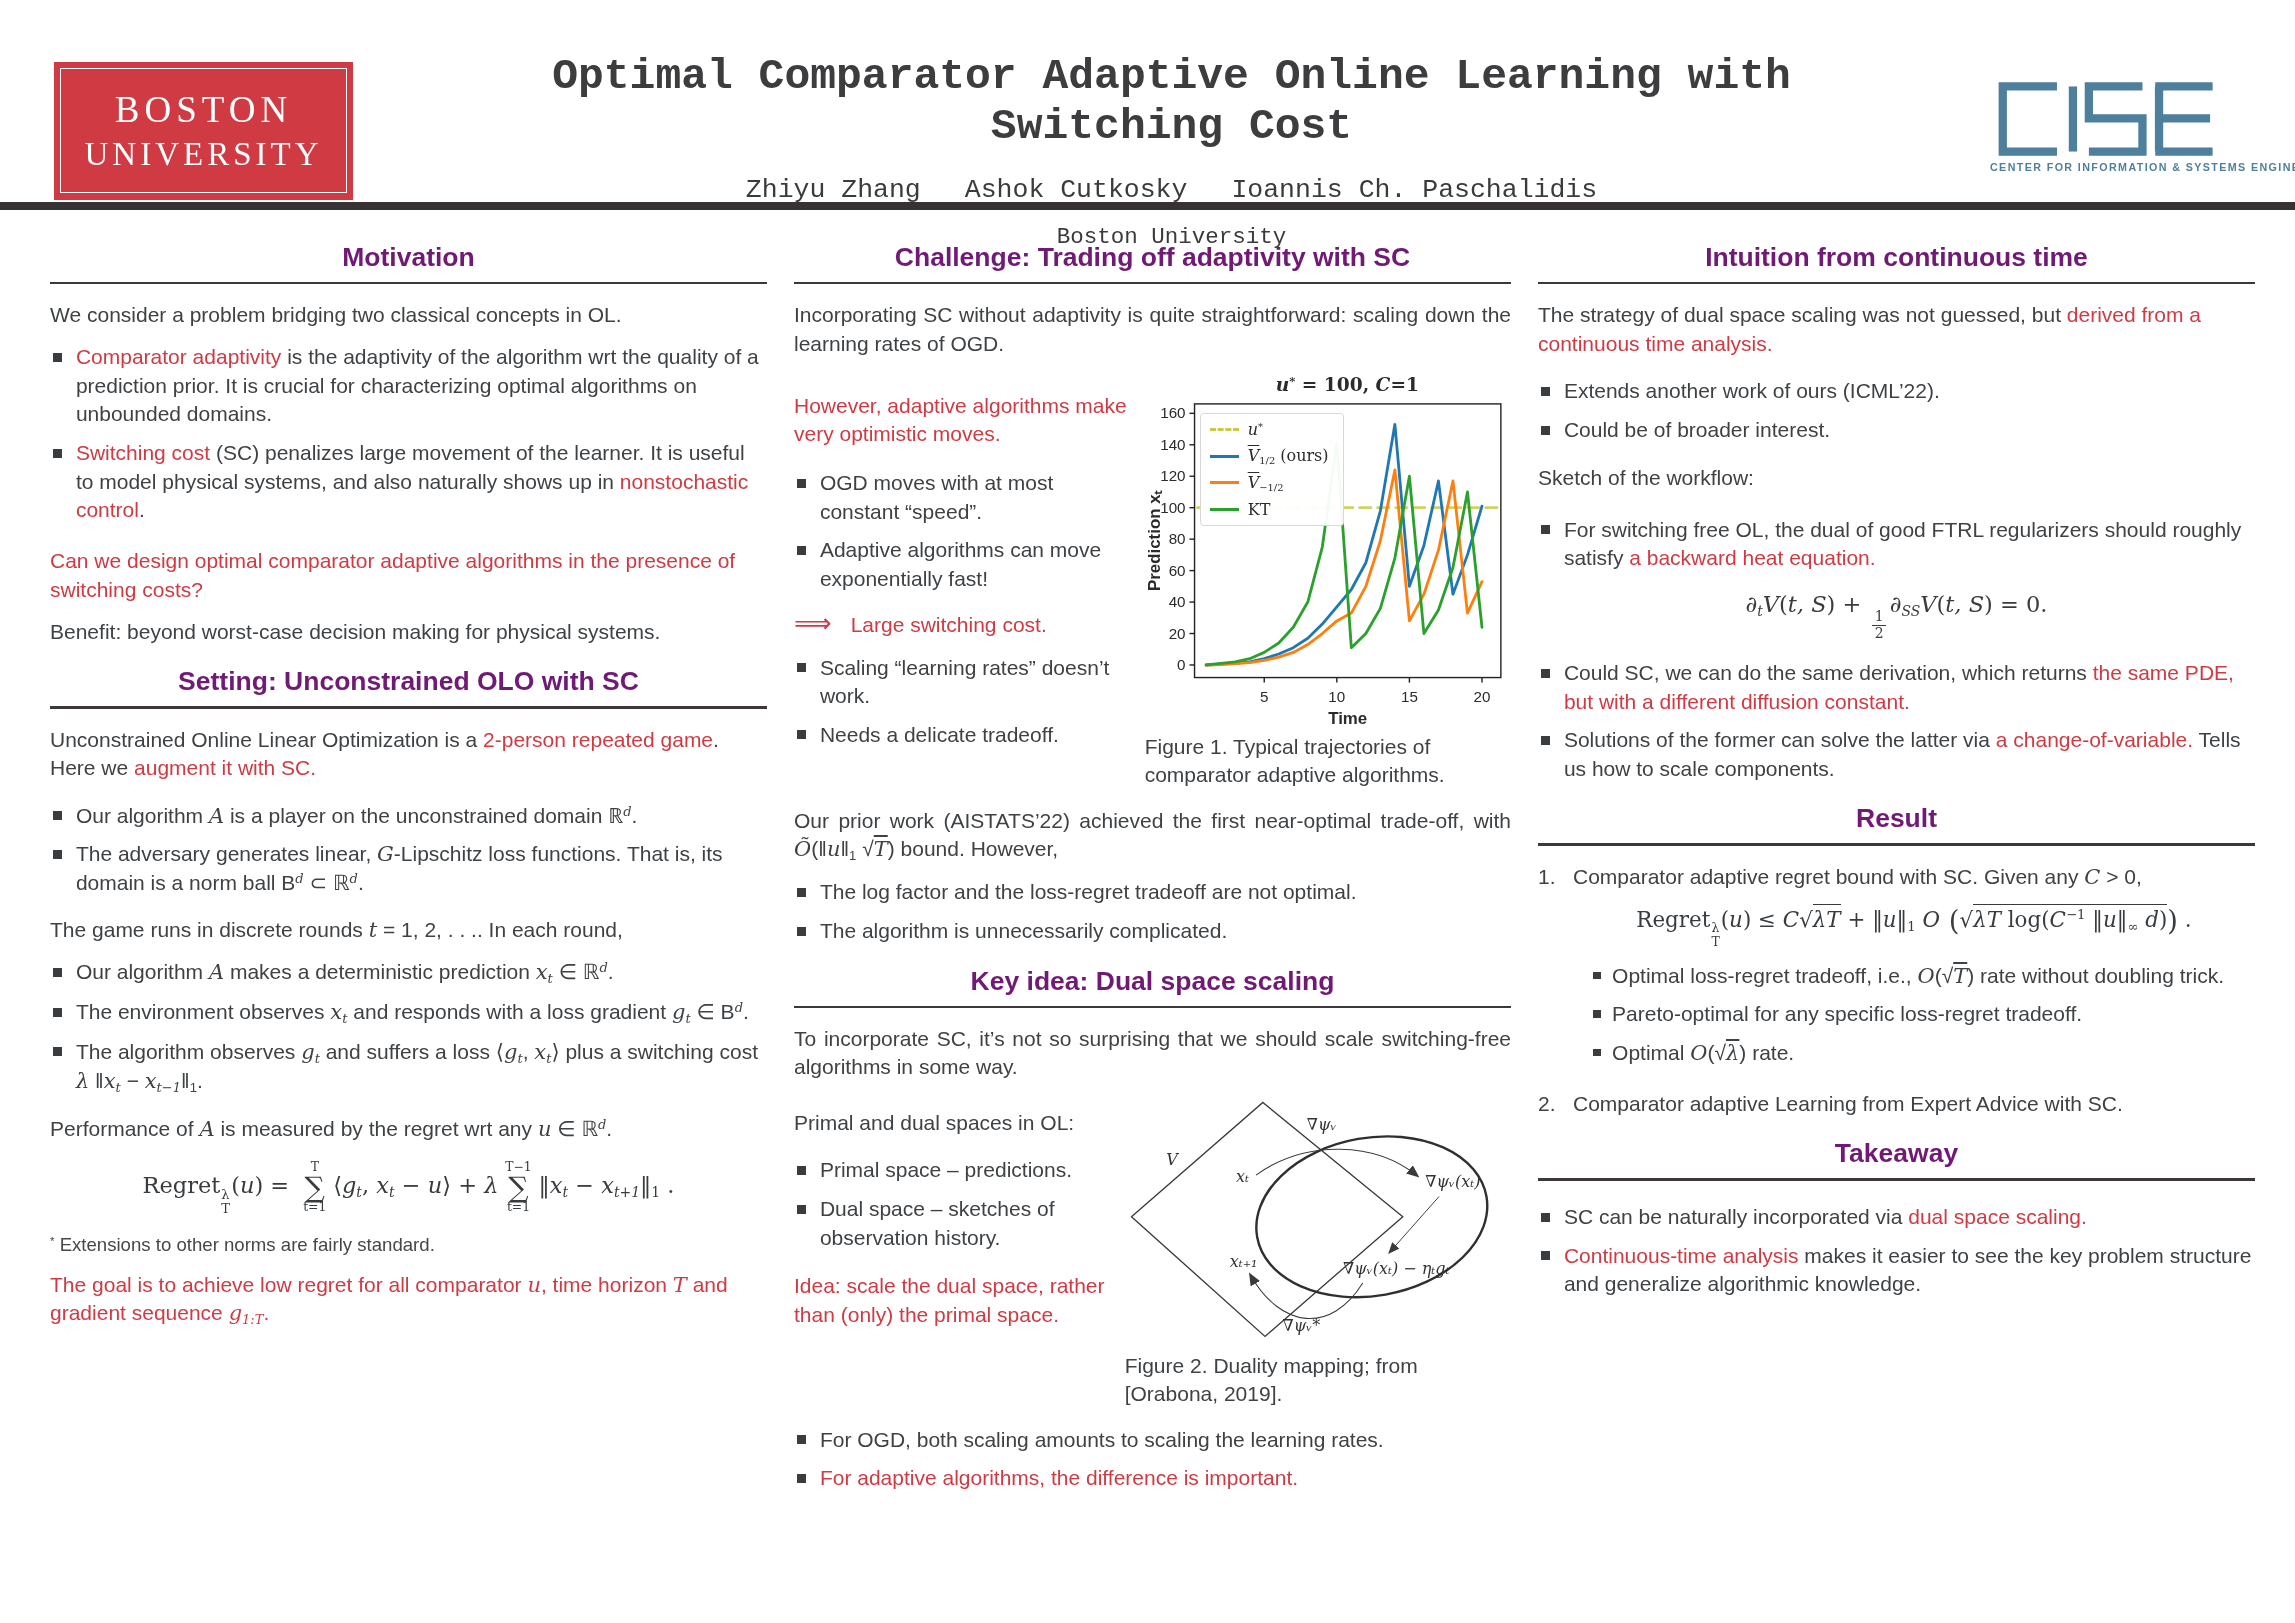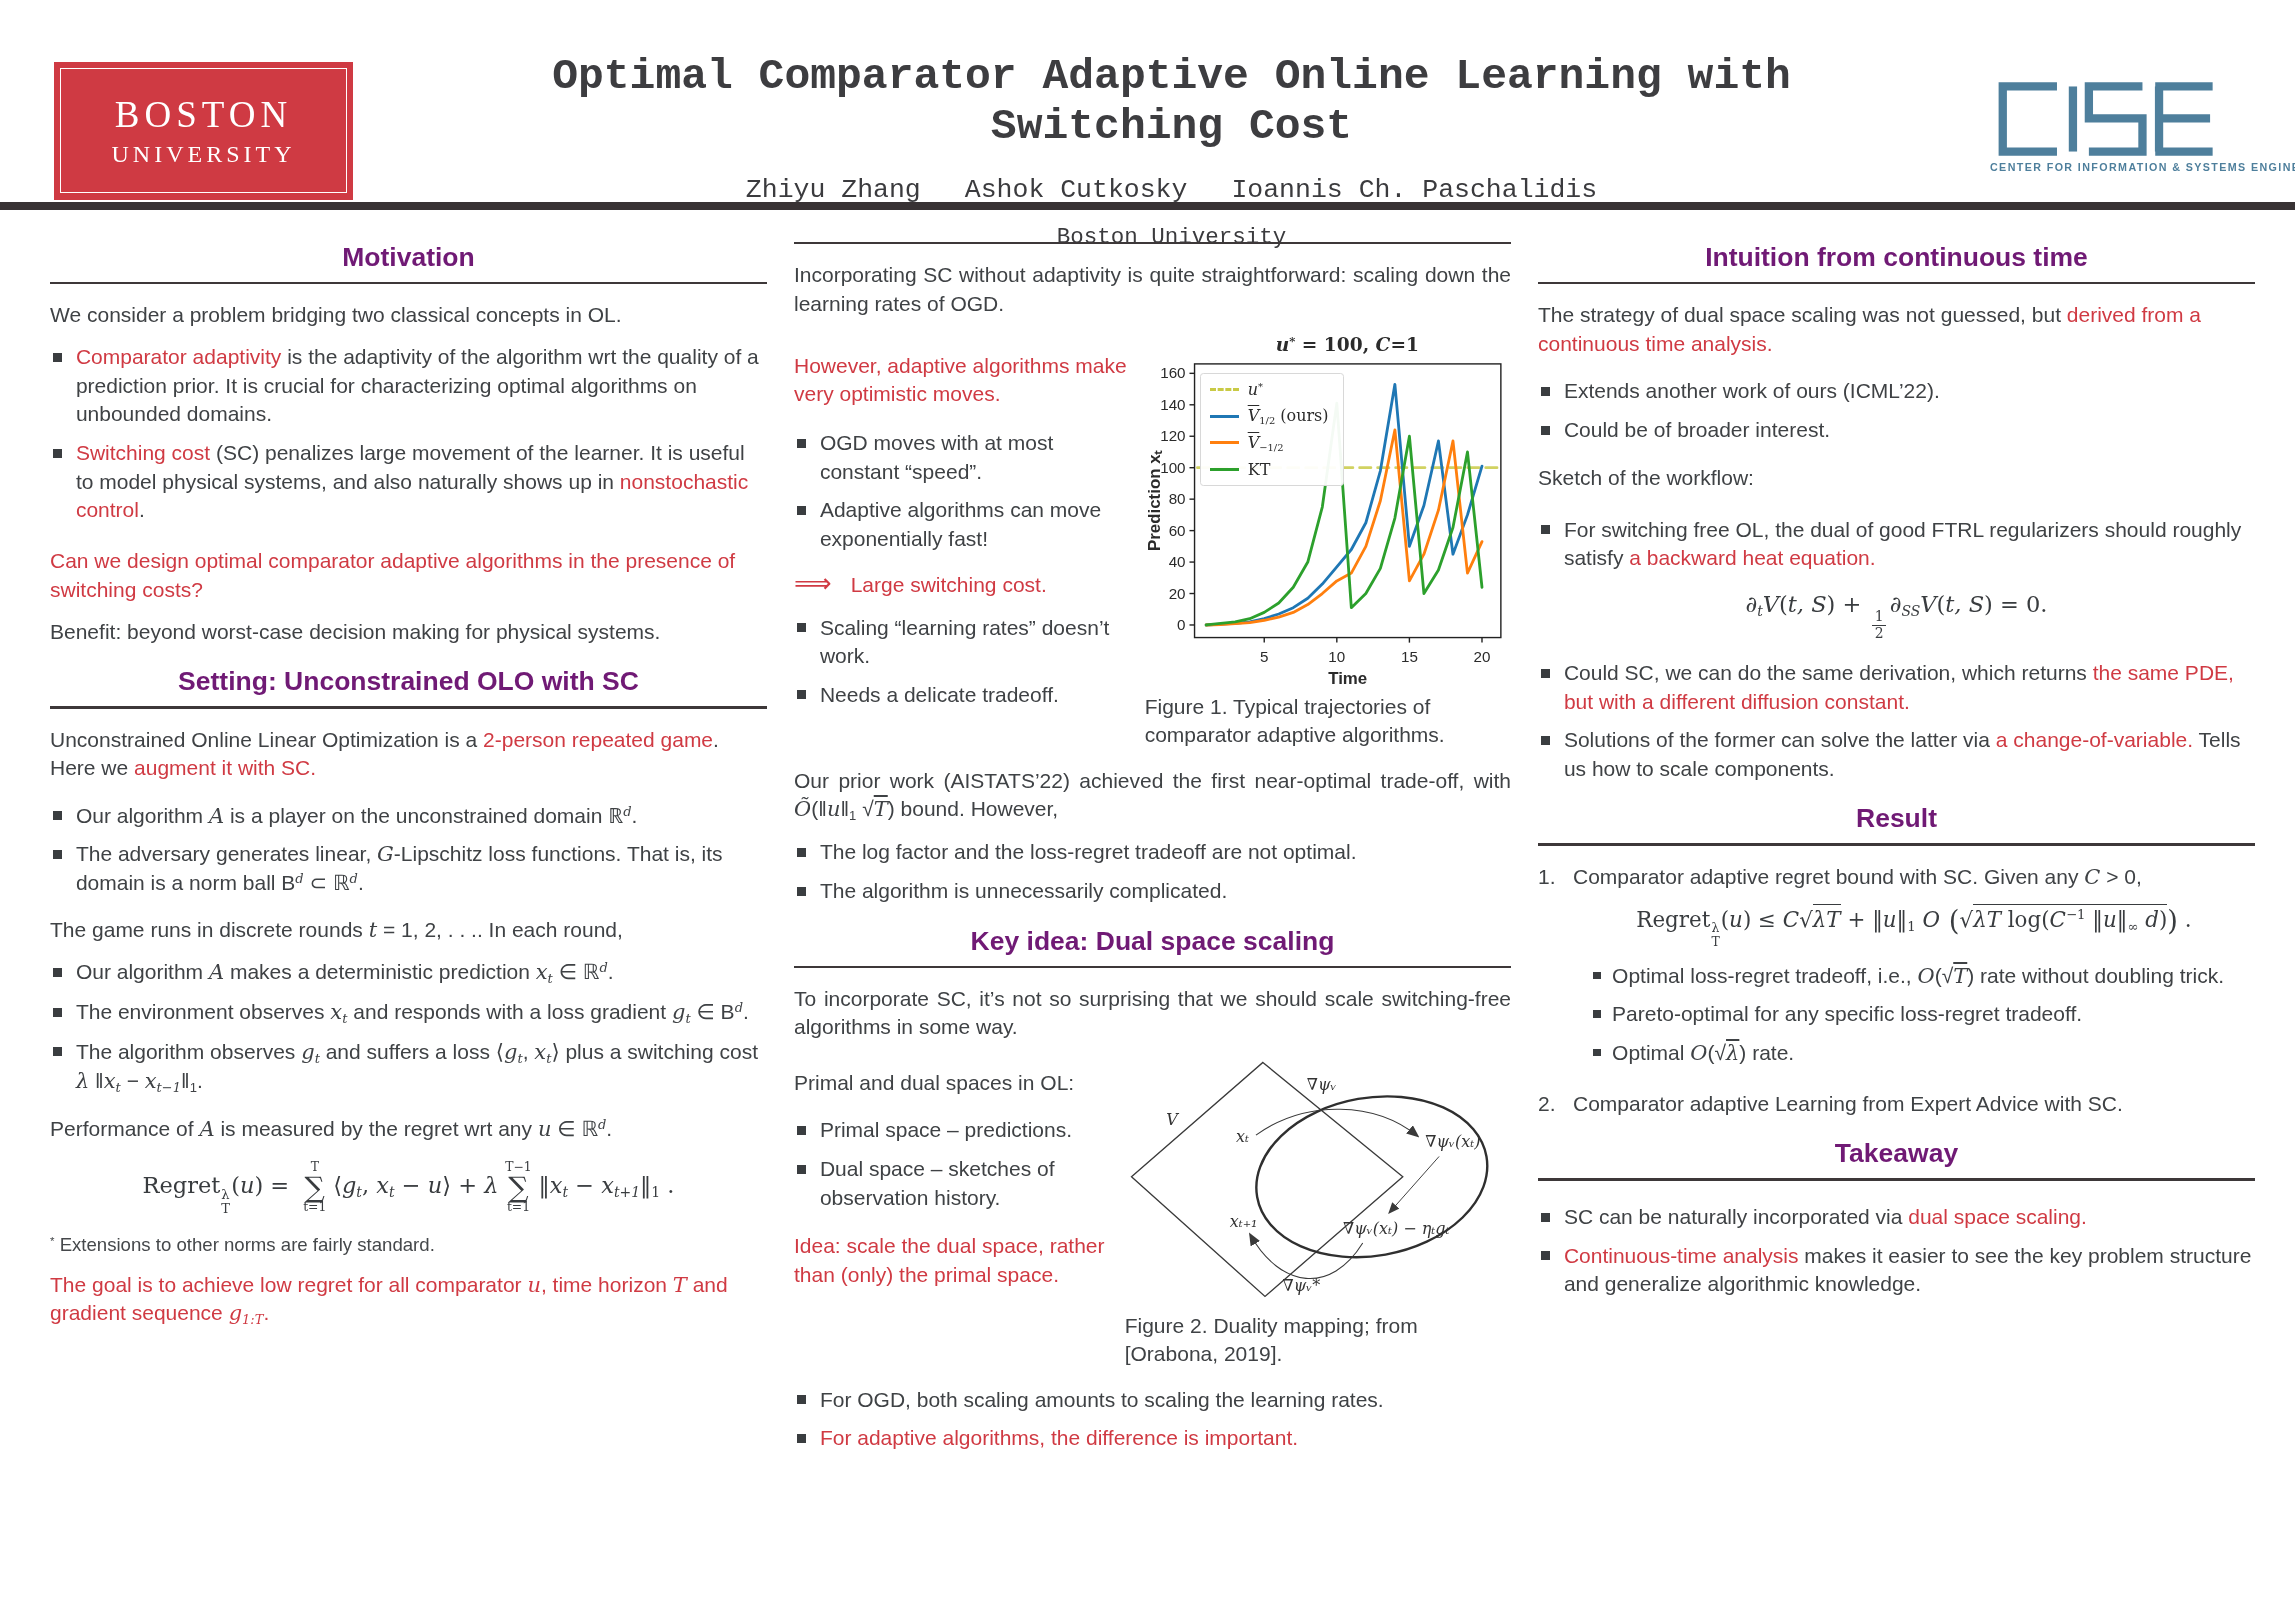--- a/index.html
+++ b/index.html
@@ -17,21 +17,21 @@
   .bu-logo {
     flex:none; width:299px; height:138px; margin-top:39px;
     background:#cf3a43; padding:6.2px; 
   }
   .bu-inner {
     width:100%; height:100%; border:1.7px solid #ffffff;
     display:flex; flex-direction:column; align-items:center; justify-content:center;
     color:#ffffff; font-family:"Liberation Serif", serif;
   }
   .bu-l1 { font-size:37px; letter-spacing:5px; }
-  .bu-l2 { font-size:24px; letter-spacing:4px; margin-top:5.6px; }
+  .bu-l2 { font-size:33px; letter-spacing:4px; margin-top:5.6px; }
 
   .head-center { flex:1; text-align:center; padding:0 17px;font-family:Liberation Mono, monospace; }
   h1.title { font-size:43px; line-height:1.18; color:#3d3d40; font-weight:bold; margin:29px 0 0 0; }
   .authors { margin-top:22.5px; font-size:26.5px; color:#3b3b3e; display:flex; justify-content:center; gap:44px; }
   .affil { margin-top:19px; font-size:22.5px; color:#3b3b3e; }
 
   .cise { flex:none; width:271px; margin-top:59px; }
   .cise svg { display:block; width:259px; height:74px; }
   .cise-sub { margin-top:5.6px; font-size:10.7px; font-weight:bold; letter-spacing:1.4px; color:#4e7f9c; white-space:nowrap; }
 
@@ -210,20 +210,21 @@
             <span class="sig">∑</span>
             <span>t=1</span>
           </span><span>‖</span><span class="i">x</span><span class="sub i">t</span><span> − </span><span class="i">x</span><span class="sub i">t+1</span><span>‖</span><span class="sub">1</span><span> .</span></div>
 
       <p class="footnote"><span class="sup">*</span><span> Extensions to other norms are fairly standard.</span></p>
 
       <p class="body"><span class="red">The goal is to achieve low regret for all comparator </span><span class="red i">u</span><span class="red">, time horizon </span><span class="red i">T</span><span class="red"> and gradient sequence </span><span class="red i">g</span><span class="red sub i">1:T</span><span class="red">.</span></p>
     </section>
 
     <section class="col">
+      <h2 class="sec first">Challenge: Trading off adaptivity with SC</h2>
       <div class="hrule"></div>
 
       <p class="body just"><span>Incorporating SC without adaptivity is quite straightforward: scaling down the learning rates of OGD.</span></p>
 
       <div class="row">
         <div class="lt">
           <p class="body" style="margin-top:20px"><span class="red">However, adaptive algorithms make very optimistic moves.</span></p>
           <div class="bl" style="margin-top:20px">
             <span class="bm"></span>
             <div class="bt"><span>OGD moves with at most constant “speed”.</span></div>

